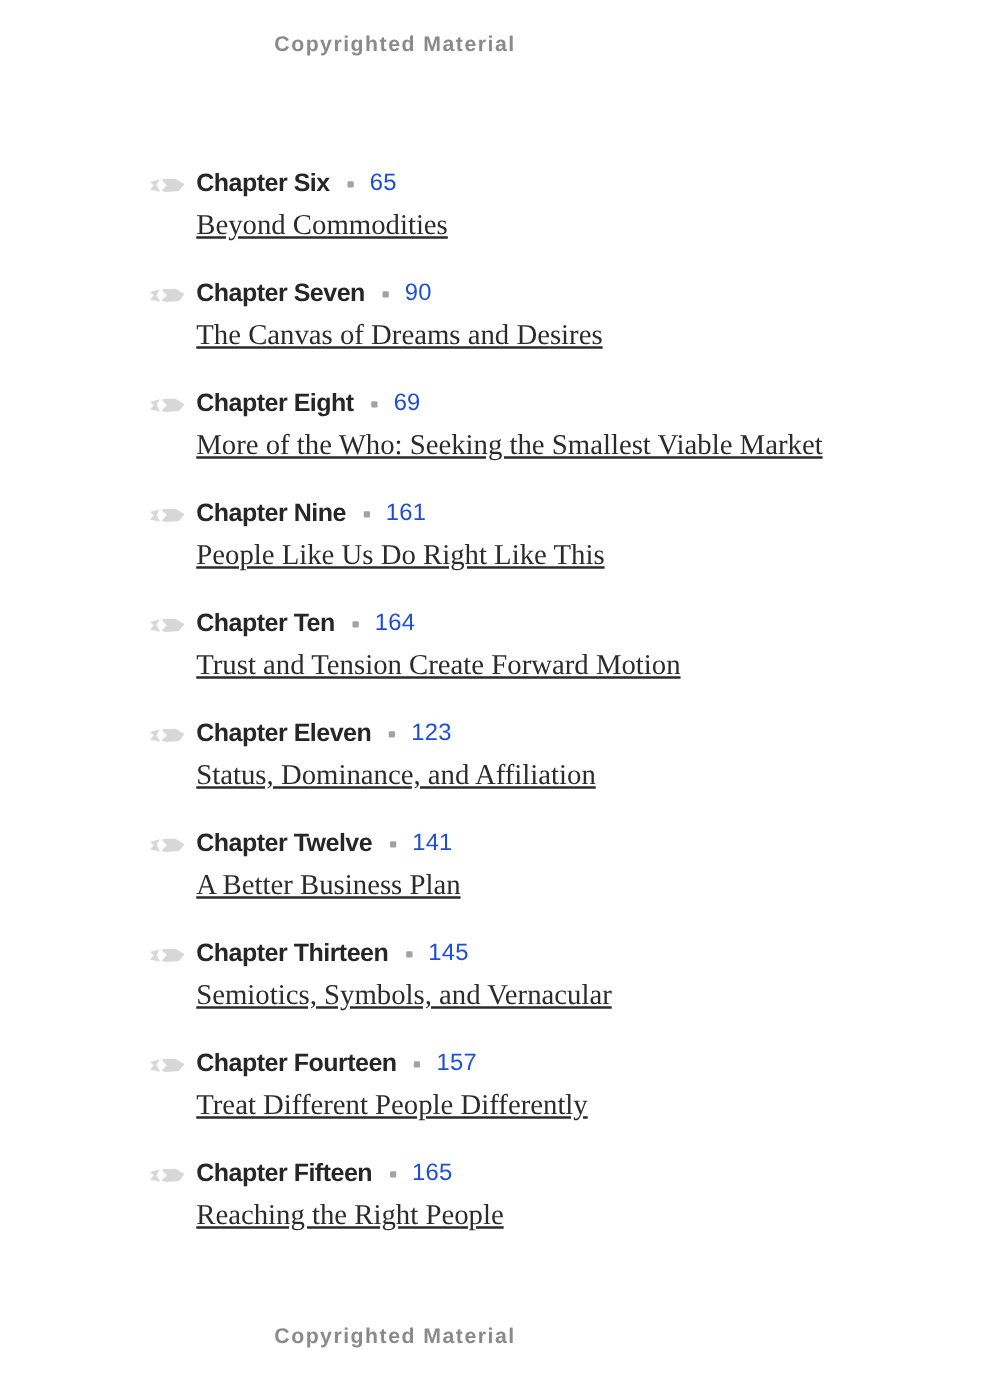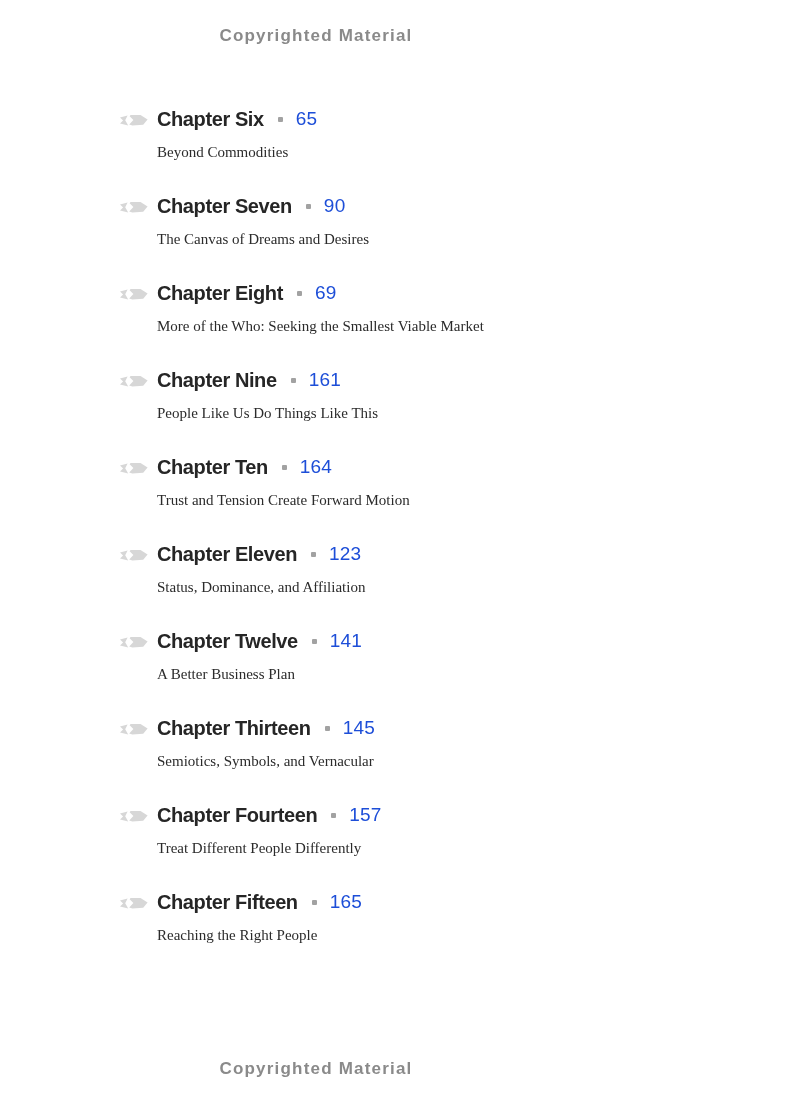--- a/index.html
+++ b/index.html
@@ -22,21 +22,21 @@
     color: #8a8a8a;
   }
   .copyright-top { top: 26px; }
   .copyright-bottom { bottom: 27px; }
   .toc {
     position: absolute;
     left: 120px;
     top: 106px;
     width: 620px;
   }
-  .toc-entry { margin-bottom: 27px; }
+  .toc-entry { margin-bottom: 27px; margin-top: 28px; }
   .entry-heading {
     display: flex;
     align-items: center;
     height: 26px;
   }
   .entry-marker {
     width: 28px;
     height: 13px;
     flex: 0 0 28px;
     margin-right: 9px;
@@ -62,25 +62,26 @@
   .page-number {
     font-family: "Liberation Sans", sans-serif;
     font-size: 19px;
     font-weight: 500;
     letter-spacing: 0.2px;
     color: #1d4ed8;
   }
   .chapter-subtitle {
     margin: 6px 0 0 37px;
     font-family: "Liberation Serif", serif;
-    font-size: 15px;
+    font-size: 23px;
     font-weight: 400;
     line-height: 28px;
     color: #2b2b2b;
     white-space: nowrap;
+    text-decoration: underline;
   }
 </style>
 </head>
 <body>
 
 <div class="copyright-notice copyright-top">Copyrighted Material</div>
 
 <div class="toc" id="toc-list">
   <div class="toc-entry">
     <div class="entry-heading">
@@ -124,21 +125,21 @@
   <div class="toc-entry">
     <div class="entry-heading">
       <svg class="entry-marker" viewBox="0 0 28 13" xmlns="http://www.w3.org/2000/svg" aria-hidden="true">
         <polygon points="0,3.6 7.6,1.4 5.2,6.2 8.2,11.4 0,9.6 3.1,6.4" fill="#d7d7d7"></polygon>
         <polygon points="10.6,1.1 20.5,0.9 27.6,5.4 23.2,10.8 12.4,11.6 9.2,10.6 13.4,6.1 9.6,2.2" fill="#d7d7d7"></polygon>
       </svg>
       <span class="chapter-label">Chapter Nine</span>
       <span class="dot-sep"></span>
       <span class="page-number">161</span>
     </div>
-    <div class="chapter-subtitle">People Like Us Do Things Like This</div>
+    <div class="chapter-subtitle">People Like Us Do Right Like This</div>
   </div>
 
   <div class="toc-entry">
     <div class="entry-heading">
       <svg class="entry-marker" viewBox="0 0 28 13" xmlns="http://www.w3.org/2000/svg" aria-hidden="true">
         <polygon points="0,3.6 7.6,1.4 5.2,6.2 8.2,11.4 0,9.6 3.1,6.4" fill="#d7d7d7"></polygon>
         <polygon points="10.6,1.1 20.5,0.9 27.6,5.4 23.2,10.8 12.4,11.6 9.2,10.6 13.4,6.1 9.6,2.2" fill="#d7d7d7"></polygon>
       </svg>
       <span class="chapter-label">Chapter Ten</span>
       <span class="dot-sep"></span>

